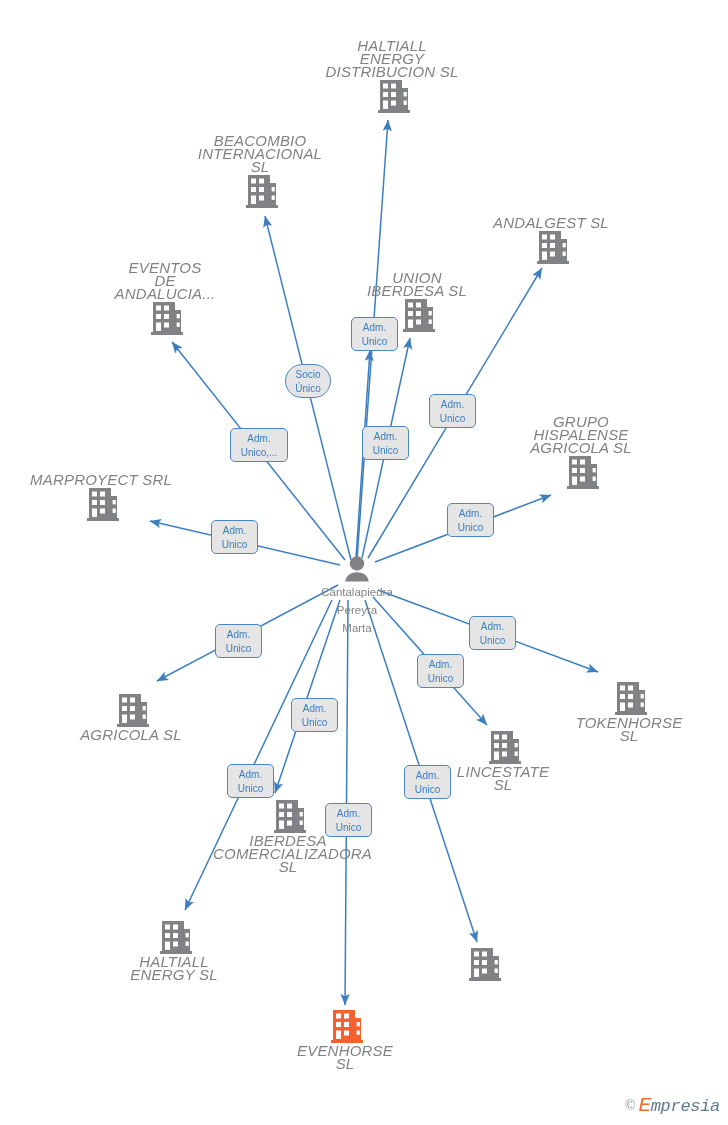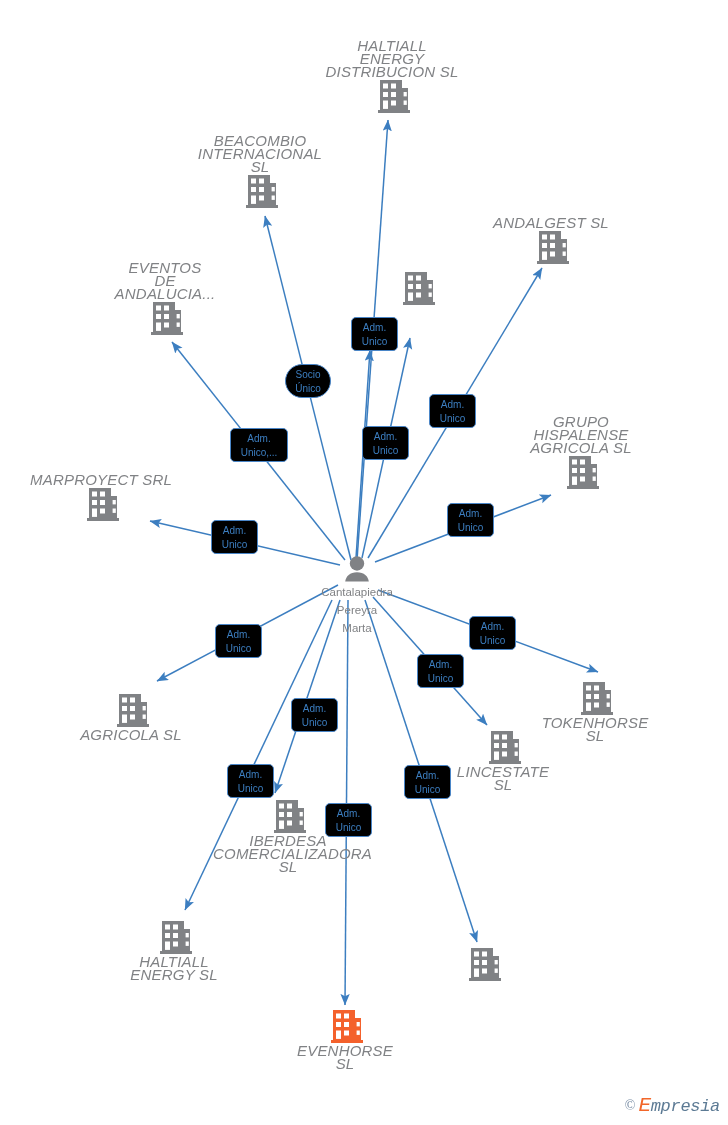--- a/index.html
+++ b/index.html
@@ -53,21 +53,21 @@
     font-size: 11.5px;
     line-height: 15px;
     white-space: pre-line;
   }
 
   .edge-label {
     position: absolute;
     z-index: 4;
     border: 1.3px solid #4a86c8;
     border-radius: 5px;
-    background: #000000;
+    background: #e5e5e5;
     color: #3c7ec0;
     font-size: 10px;
     line-height: 13.5px;
     padding: 3px 6px 4px 6px;
     text-align: center;
     white-space: pre-line;
     box-sizing: border-box;
   }
 
   #watermark {
@@ -199,20 +199,22 @@
                 <rect x="13" y="12" width="5" height="5"></rect>
                 <rect x="25.6" y="12" width="3.2" height="4.4"></rect>
                 <rect x="5" y="20.5" width="5" height="8.4"></rect>
                 <rect x="13" y="20.5" width="5" height="5"></rect>
                 <rect x="25.6" y="20.5" width="3.2" height="4.4"></rect>
               </g>
             </g>
           </svg></span>
       </div>
       <div class="node label-above" style="left: 417px; top: 271px;">
+        <span class="node-label">UNION
+IBERDESA  SL</span>
         <span class="icon-wrap"><svg width="150" height="34" viewBox="0 0 150 34">
             <g transform="translate(61,1)" fill="#808285">
               <path d="M2,0 h22 v30 h-22 z"></path>
               <path d="M24,8 h6 v22 h-6 z"></path>
               <path d="M0,30 h32 v3.2 h-32 z"></path>
               <g fill="#ffffff">
                 <rect x="5" y="3.5" width="5" height="5"></rect>
                 <rect x="13" y="3.5" width="5" height="5"></rect>
                 <rect x="5" y="12" width="5" height="5"></rect>
                 <rect x="13" y="12" width="5" height="5"></rect>
@@ -301,21 +303,21 @@
                 <rect x="13" y="12" width="5" height="5"></rect>
                 <rect x="25.6" y="12" width="3.2" height="4.4"></rect>
                 <rect x="5" y="20.5" width="5" height="8.4"></rect>
                 <rect x="13" y="20.5" width="5" height="5"></rect>
                 <rect x="25.6" y="20.5" width="3.2" height="4.4"></rect>
               </g>
             </g>
           </svg></span>
         <span class="node-label">AGRICOLA SL</span>
       </div>
-      <div class="node label-below" style="left: 595px; top: 681px;">
+      <div class="node label-below" style="left: 629px; top: 681px;">
         <span class="icon-wrap"><svg width="150" height="34" viewBox="0 0 150 34">
             <g transform="translate(61,1)" fill="#808285">
               <path d="M2,0 h22 v30 h-22 z"></path>
               <path d="M24,8 h6 v22 h-6 z"></path>
               <path d="M0,30 h32 v3.2 h-32 z"></path>
               <g fill="#ffffff">
                 <rect x="5" y="3.5" width="5" height="5"></rect>
                 <rect x="13" y="3.5" width="5" height="5"></rect>
                 <rect x="5" y="12" width="5" height="5"></rect>
                 <rect x="13" y="12" width="5" height="5"></rect>

